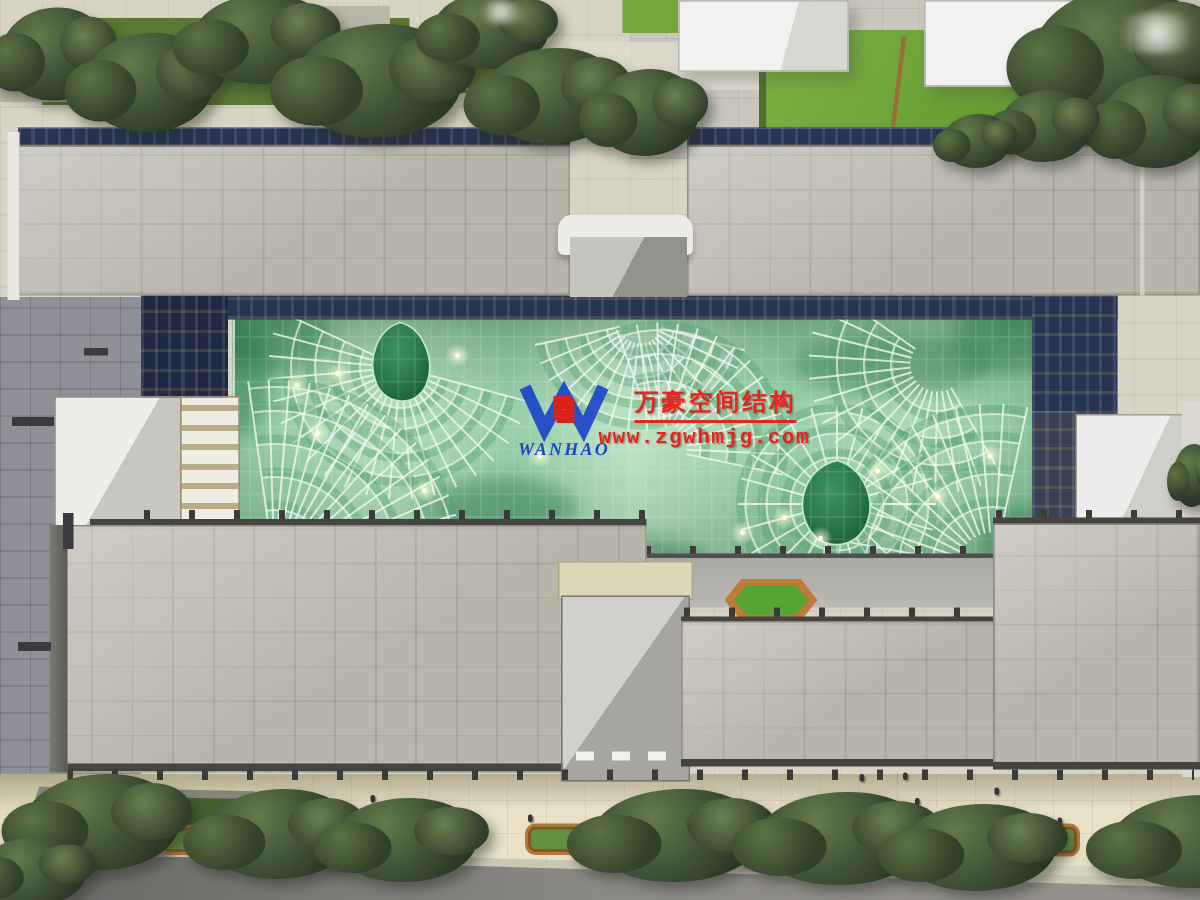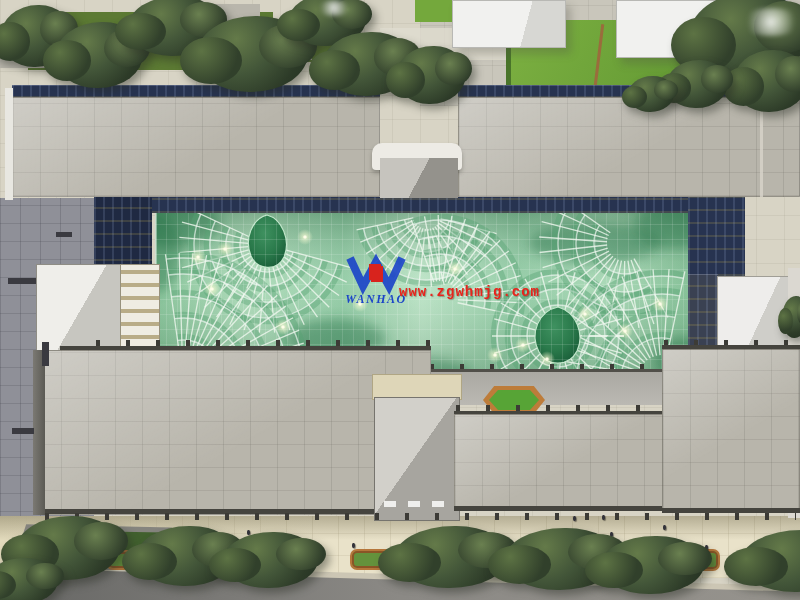--- a/index.html
+++ b/index.html
@@ -388,20 +388,21 @@
   <div class="abs beam" style="left:662px;top:508px;width:138px;height:5px;"></div>
   <div class="abs ticks" style="left:45px;top:513px;width:751px;"></div>
 
   <div id="watermark" class="abs" style="left:335px;top:248px;width:290px;height:70px;">
     <svg class="abs" style="left:7px;top:4px;" width="68" height="56" viewBox="0 0 68 56">
       <polyline points="8,6 21,34 34,10 47,34 60,6" fill="none" stroke="#1c45c8" stroke-width="8" stroke-linejoin="miter" opacity=".92"></polyline>
       <path d="M27,12 h12 v9 h-7 v7 h-5 z" fill="#d8231d"></path>
       <path d="M41,30 h-12 v-9 h7 v-7 h5 z" fill="#d8231d"></path>
       <text x="34" y="51" text-anchor="middle" fill="#1c45c8" style="font:italic 700 12px 'Liberation Serif', serif;letter-spacing:1.5px;">WANHAO</text>
     </svg>
+    <div id="wm-cn">万豪空间结构</div>
     <div id="wm-url">www.zgwhmjg.com</div>
   </div>
 
 <div class="tree" style="left: 0px; top: 5px; width: 72px; height: 62px;"></div>
     <div class="tree" style="left: 55px; top: 22px; width: 88px; height: 66px;"></div>
     <div class="tree" style="left: 128px; top: -4px; width: 92px; height: 60px;"></div>
     <div class="tree" style="left: 196px; top: 16px; width: 112px; height: 76px;"></div>
     <div class="tree" style="left: 288px; top: -6px; width: 78px; height: 52px;"></div>
     <div class="tree" style="left: 322px; top: 32px; width: 92px; height: 64px;"></div>
     <div class="tree" style="left: 396px; top: 46px; width: 70px; height: 58px;"></div>

